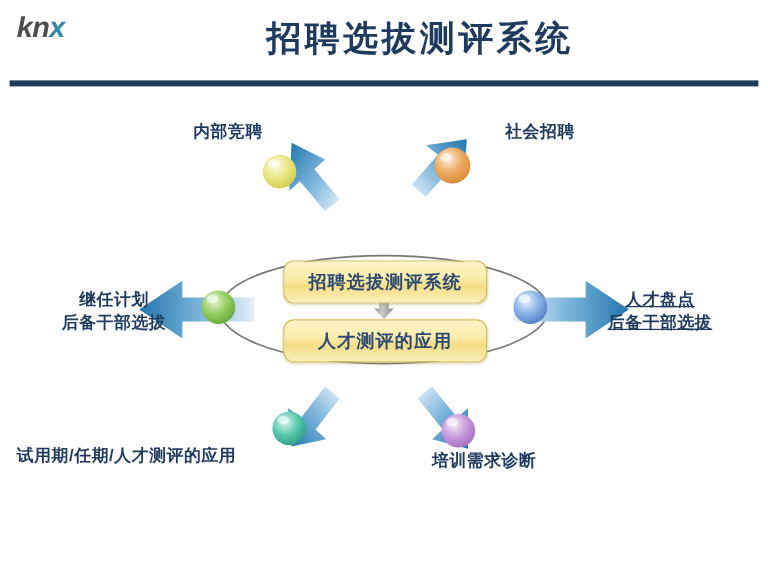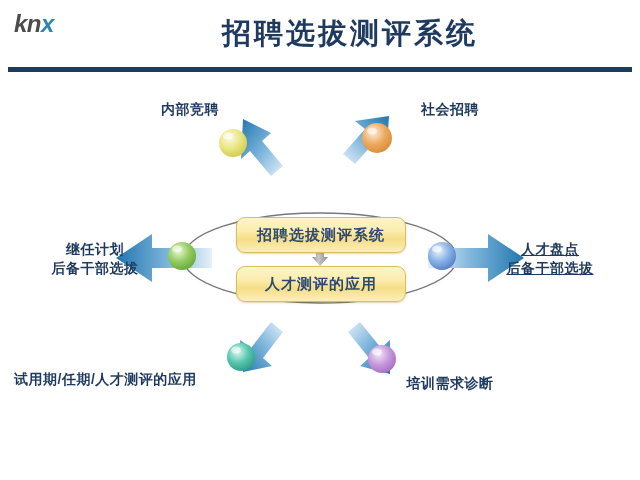--- a/index.html
+++ b/index.html
@@ -81,21 +81,21 @@
     letter-spacing: 0.5px;
   }
   .node-label.c { text-align: center; }
   .node-label.l { text-align: left; }
 
   #lbl-internal   { left: 120px; top: 22px;  width: 140px; }
   #lbl-social     { left: 380px; top: 22px;  width: 140px; }
   #lbl-succession { left: 20px;  top: 162px; width: 150px; }
   #lbl-inventory  { left: 470px; top: 162px; width: 160px; text-decoration: underline; }
   #lbl-probation  { left: 14px;  top: 292px; width: 250px; }
-  #lbl-training   { left: 360px; top: 296px; width: 180px; text-align: center; }
+  #lbl-training   { left: 360px; top: 296px; width: 180px; }
 
   
   .sysbox {
     position: absolute;
     width: 168px;
     height: 34px;
     border-radius: 9px;
     border: 1px solid #d8bf5e;
     background:
       linear-gradient(180deg,

